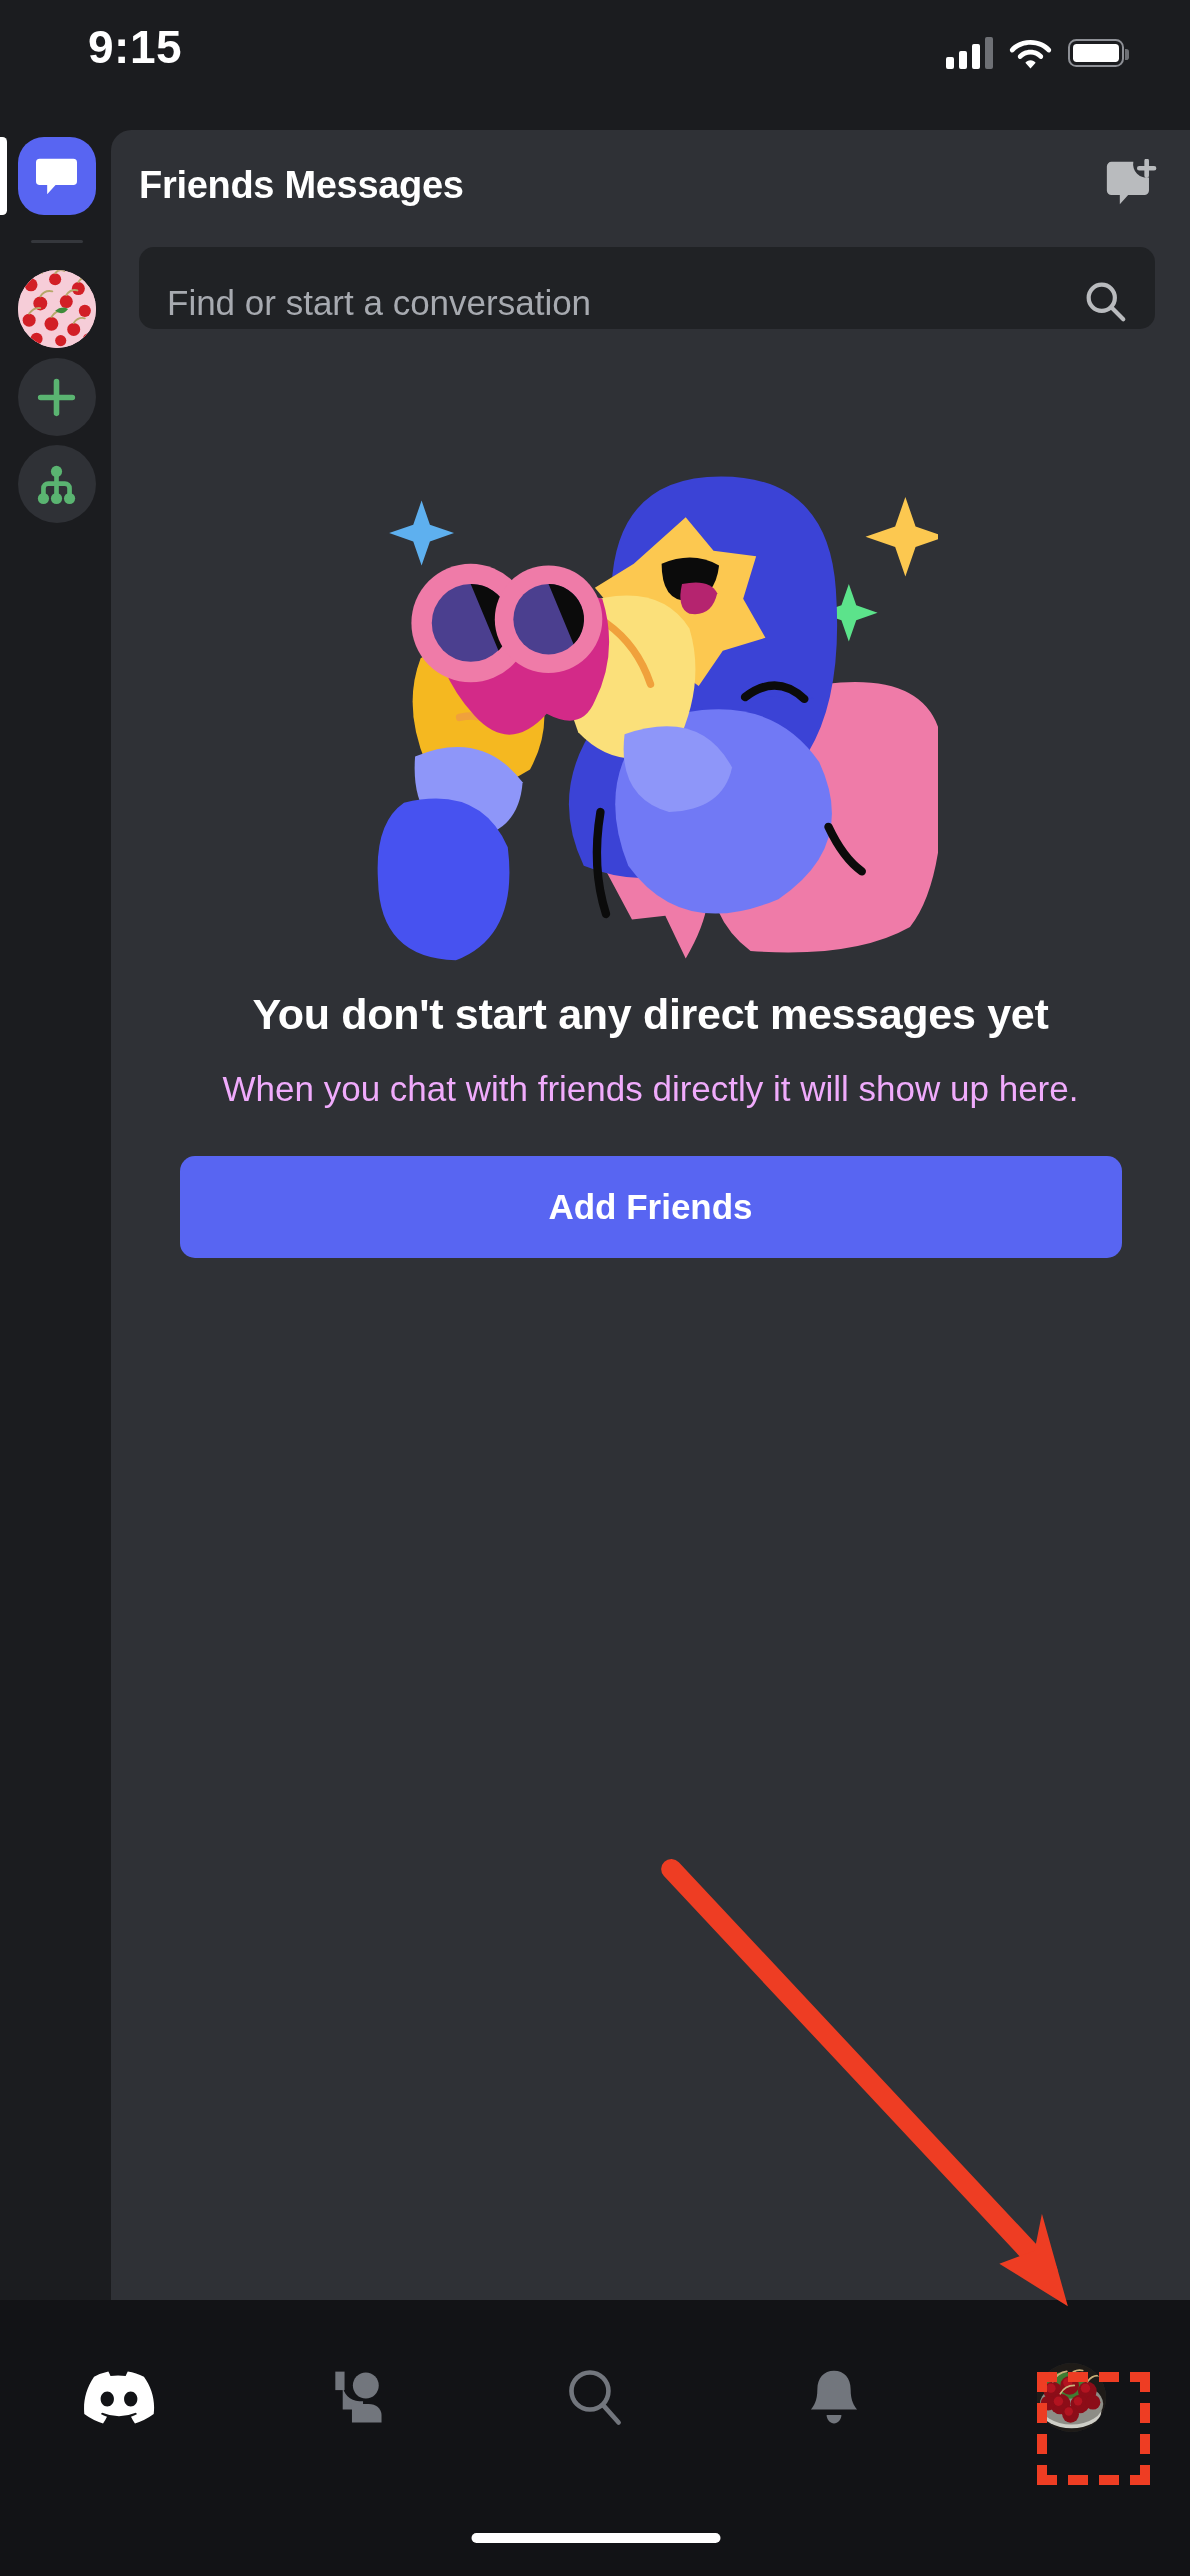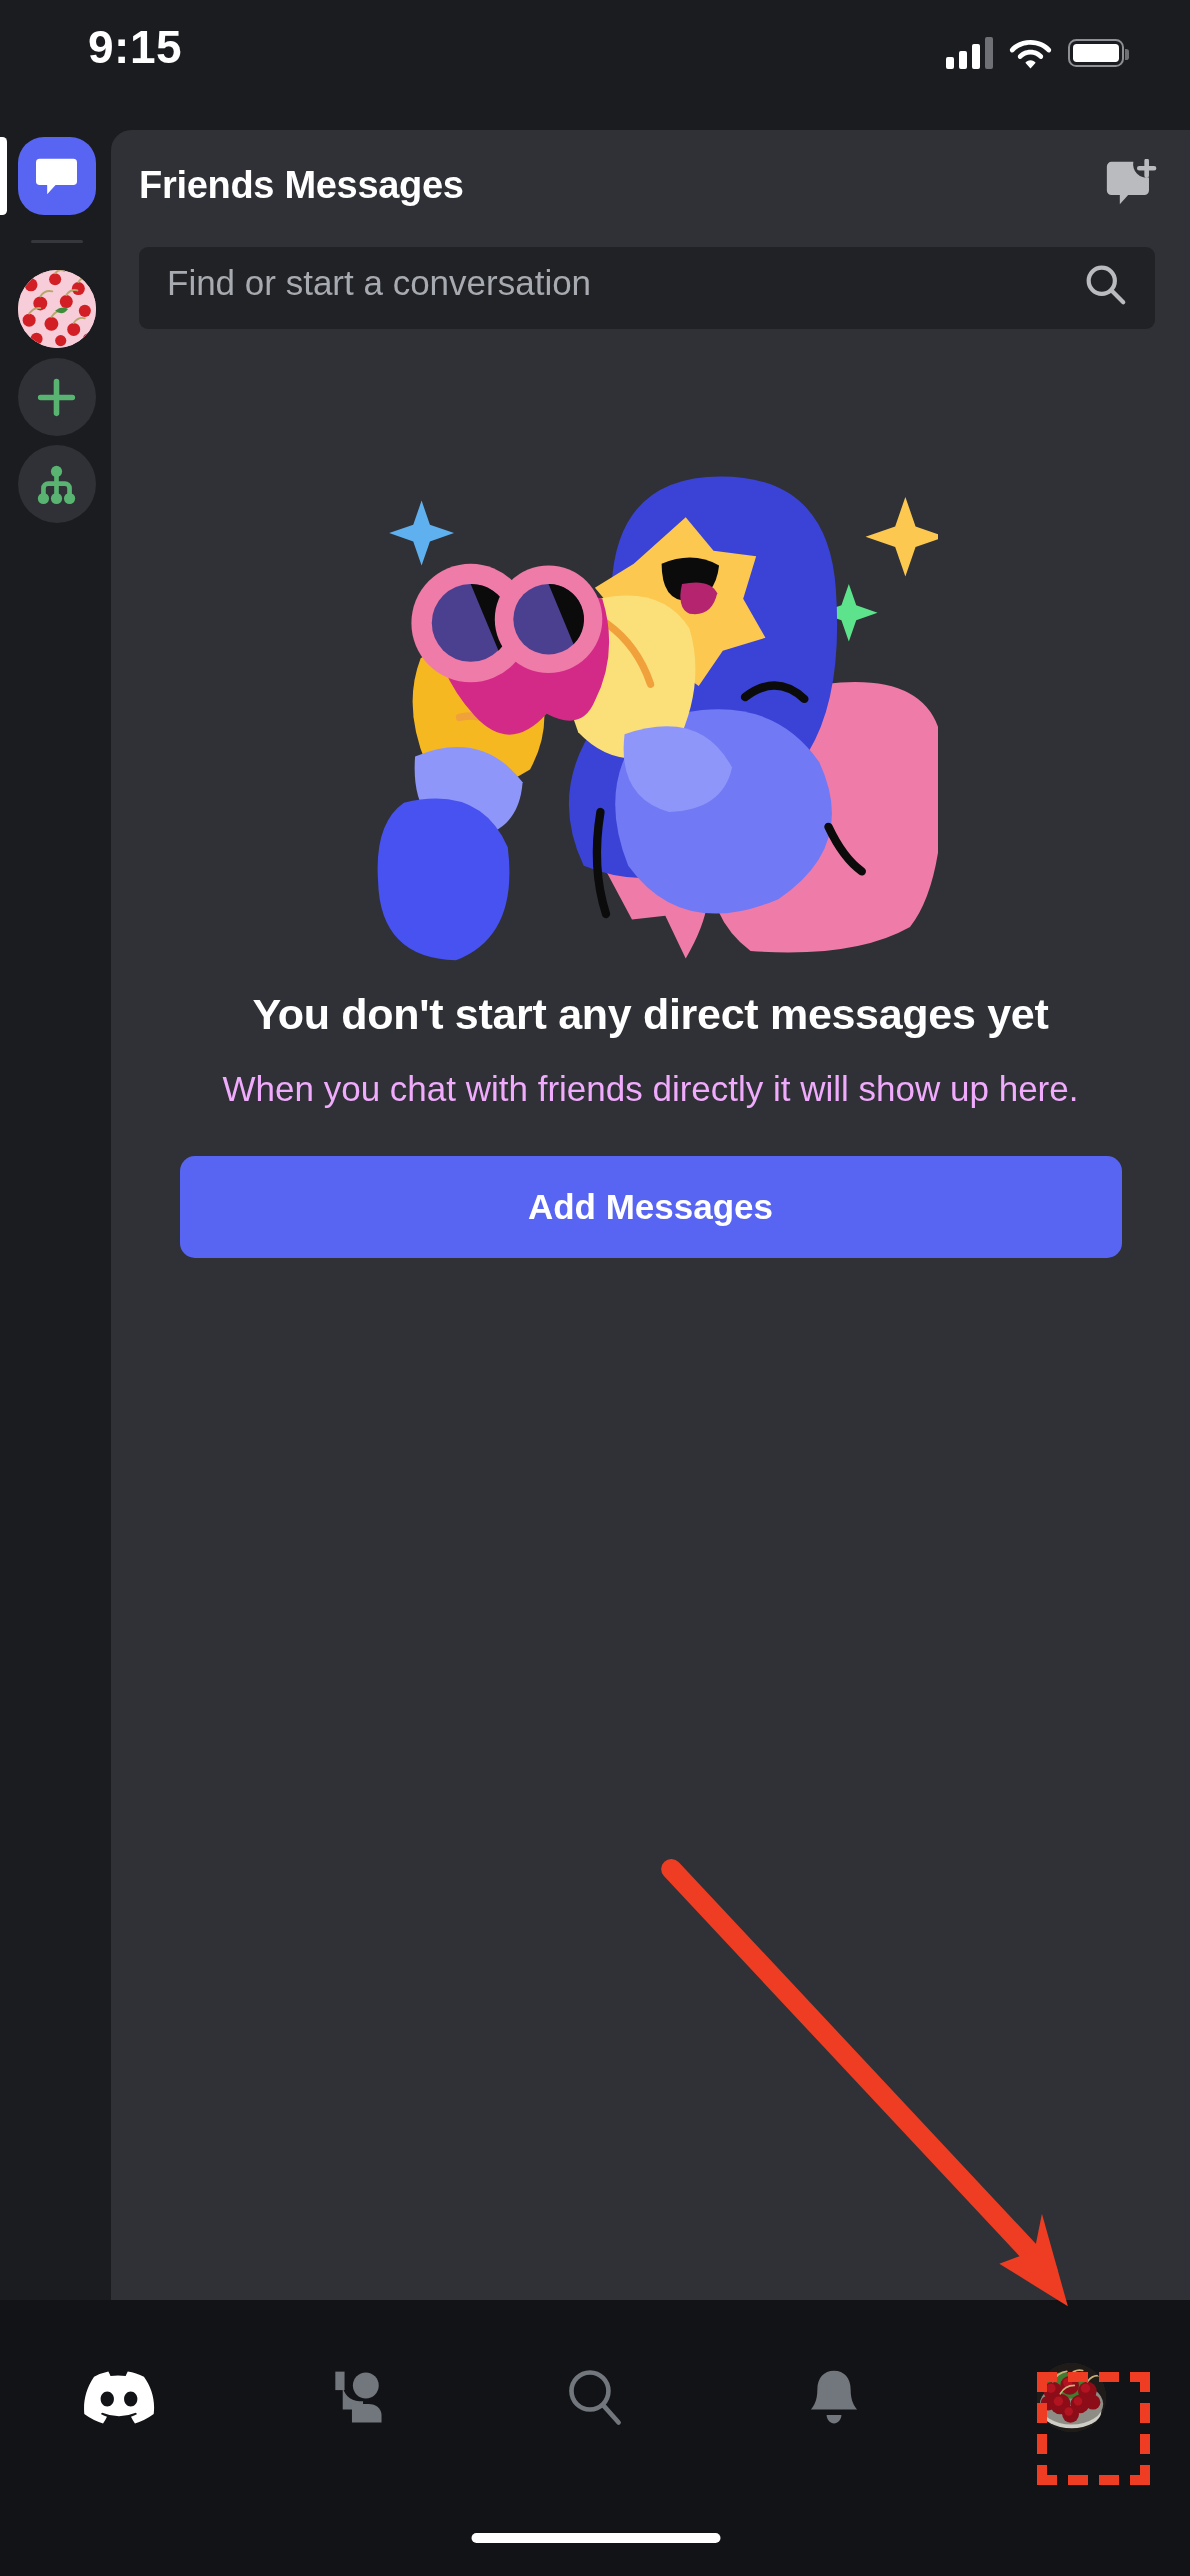--- a/index.html
+++ b/index.html
@@ -59,22 +59,22 @@
   }
   .panel-header {
     position:absolute; left:0; top:0; width:1079px; height:111px;
     display:flex; align-items:center; justify-content:space-between;
     padding:0 33px 0 28px;
   }
   .panel-title { font-size:38px; font-weight:700; color:#fff; letter-spacing:-0.3px; }
 
   .searchbar {
     position:absolute; left:28px; top:117px; width:1016px; height:82px;
-    background:#202225; border-radius:9px;
-    display:flex; align-items:flex-start; padding:16px 28px;
+    background:#202225; border-radius:15px;
+    display:flex; align-items:flex-end; padding:6px 28px;
   }
   .search-ph { flex:1; font-size:35px; color:#a7aab0; }
 
   
   .empty { position:absolute; left:0; top:315px; width:1079px; text-align:center; }
   .illus { width:575px; height:519px; margin:0 auto; display:block; }
   .empty-title {
     margin:24px auto 0; width:955px;
     font-size:43px; font-weight:700; color:#fff; line-height:1.22; letter-spacing:-0.3px;
   }
@@ -280,21 +280,21 @@
         <circle cx="200" cy="188" r="38" fill="#4b3f8f"></circle>
         <path d="M200 150 a38 38 0 0 1 27 65 Z" fill="#0b0b0b"></path>
 
         <path d="M56 336 q72 -30 116 28 q-4 54 -56 60 q-66 -8 -60 -88Z" fill="#8e96f9"></path>
         <path d="M44 386 q82 -20 112 48 q12 96 -56 122 q-82 -2 -84 -86 q-4 -62 28 -84Z" fill="#4752f0"></path>
         <path d="M282 312 q82 -28 116 36 q-10 46 -68 48 q-56 -16 -48 -84Z" fill="#8e96f9"></path>
       </svg>
 
       <div class="empty-title">You don't start any direct messages yet</div>
       <div class="empty-sub">When you chat with friends directly it will show up here.</div>
-      <button class="add-btn">Add Messages</button>
+      <button class="add-btn">Add Friends</button>
     </div>
   </div>
 
   <div class="bottomnav">
     <div class="nav-items">
 
       <div class="nav-item">
         <svg width="72" height="56" viewBox="0 0 78 60">
           <path d="M66 8C60.5 5.4 54.6 3.5 48.5 2.5c-.8 1.4-1.7 3.2-2.3 4.7a59 59 0 0 0-16.4 0c-.6-1.5-1.5-3.3-2.3-4.7A65 65 0 0 0 12 8C2.7 21.8.2 35.2 1.4 48.4A66 66 0 0 0 21.7 58.6c1.6-2.2 3.1-4.6 4.3-7.1-2.4-.9-4.6-2-6.7-3.2.6-.4 1.1-.9 1.6-1.3a47 47 0 0 0 36.2 0c.5.5 1.1.9 1.6 1.3-2.1 1.2-4.4 2.3-6.7 3.2 1.2 2.5 2.7 4.9 4.3 7.1a66 66 0 0 0 20.3-10.2C78.4 33.1 74.4 19.8 66 8ZM26.3 40.3c-4 0-7.2-3.6-7.2-8.1s3.2-8.1 7.2-8.1 7.3 3.7 7.2 8.1c0 4.5-3.2 8.1-7.2 8.1Zm25.4 0c-4 0-7.2-3.6-7.2-8.1s3.2-8.1 7.2-8.1 7.3 3.7 7.2 8.1c0 4.5-3.2 8.1-7.2 8.1Z" fill="#ffffff"></path>
         </svg>

